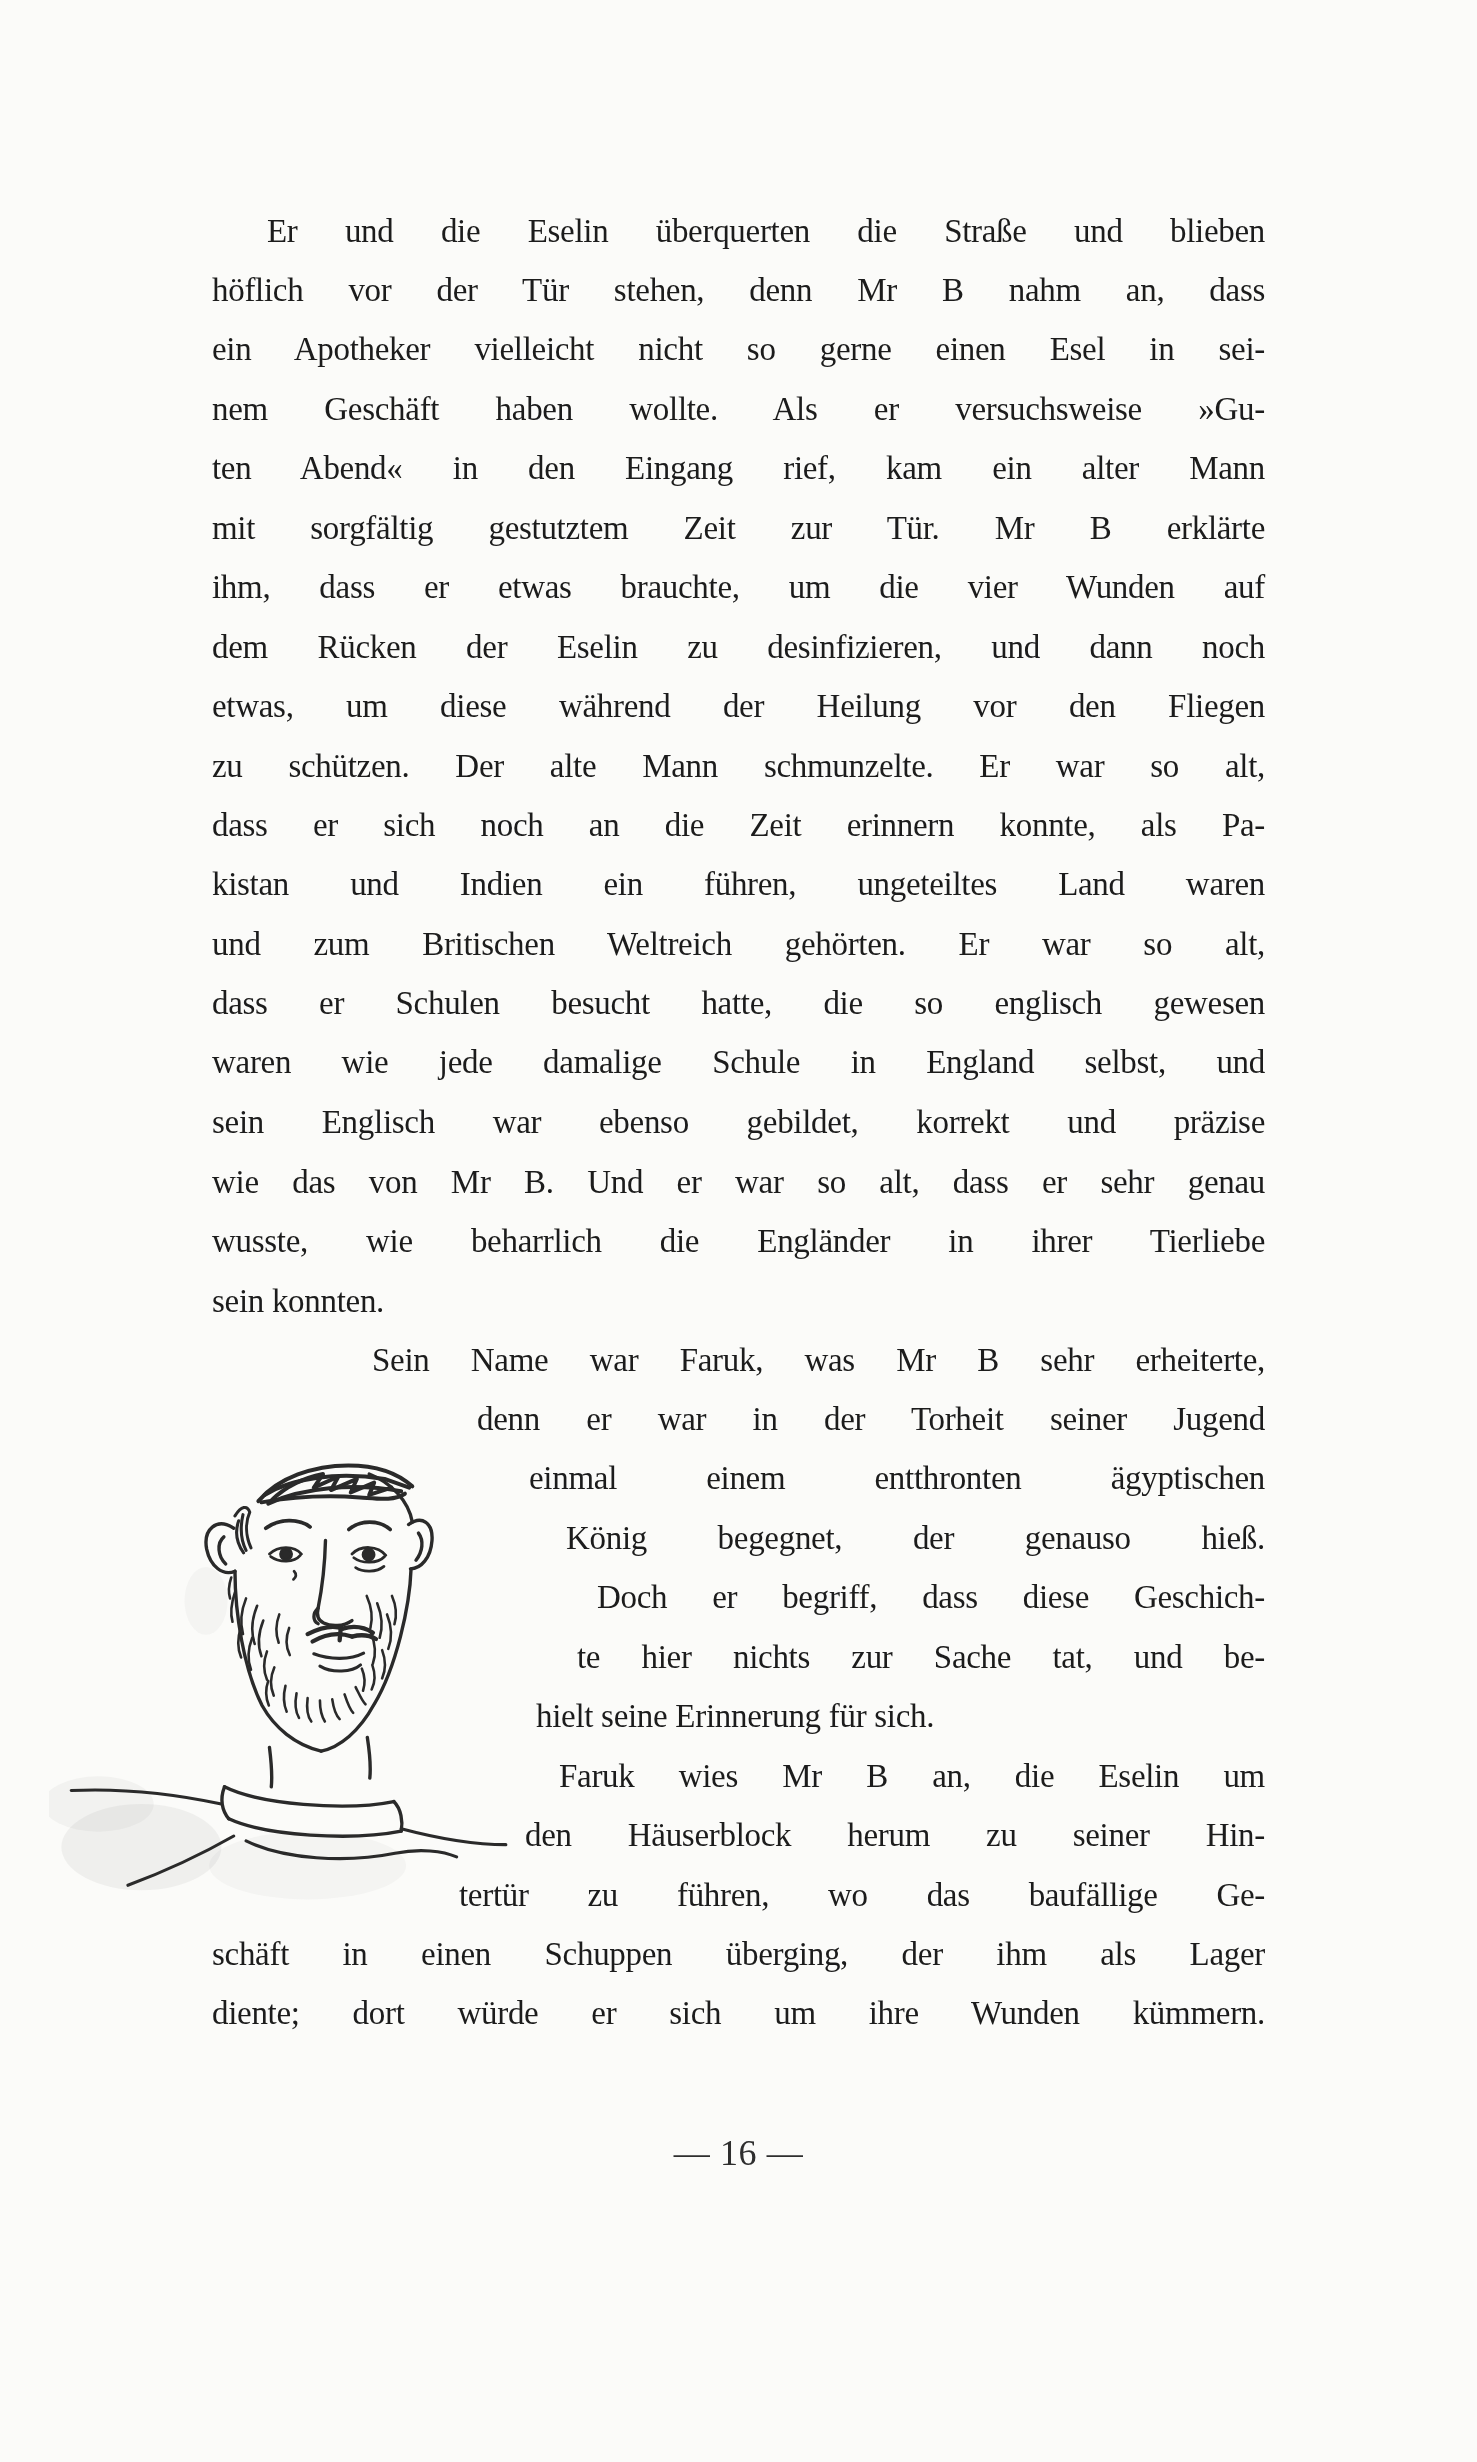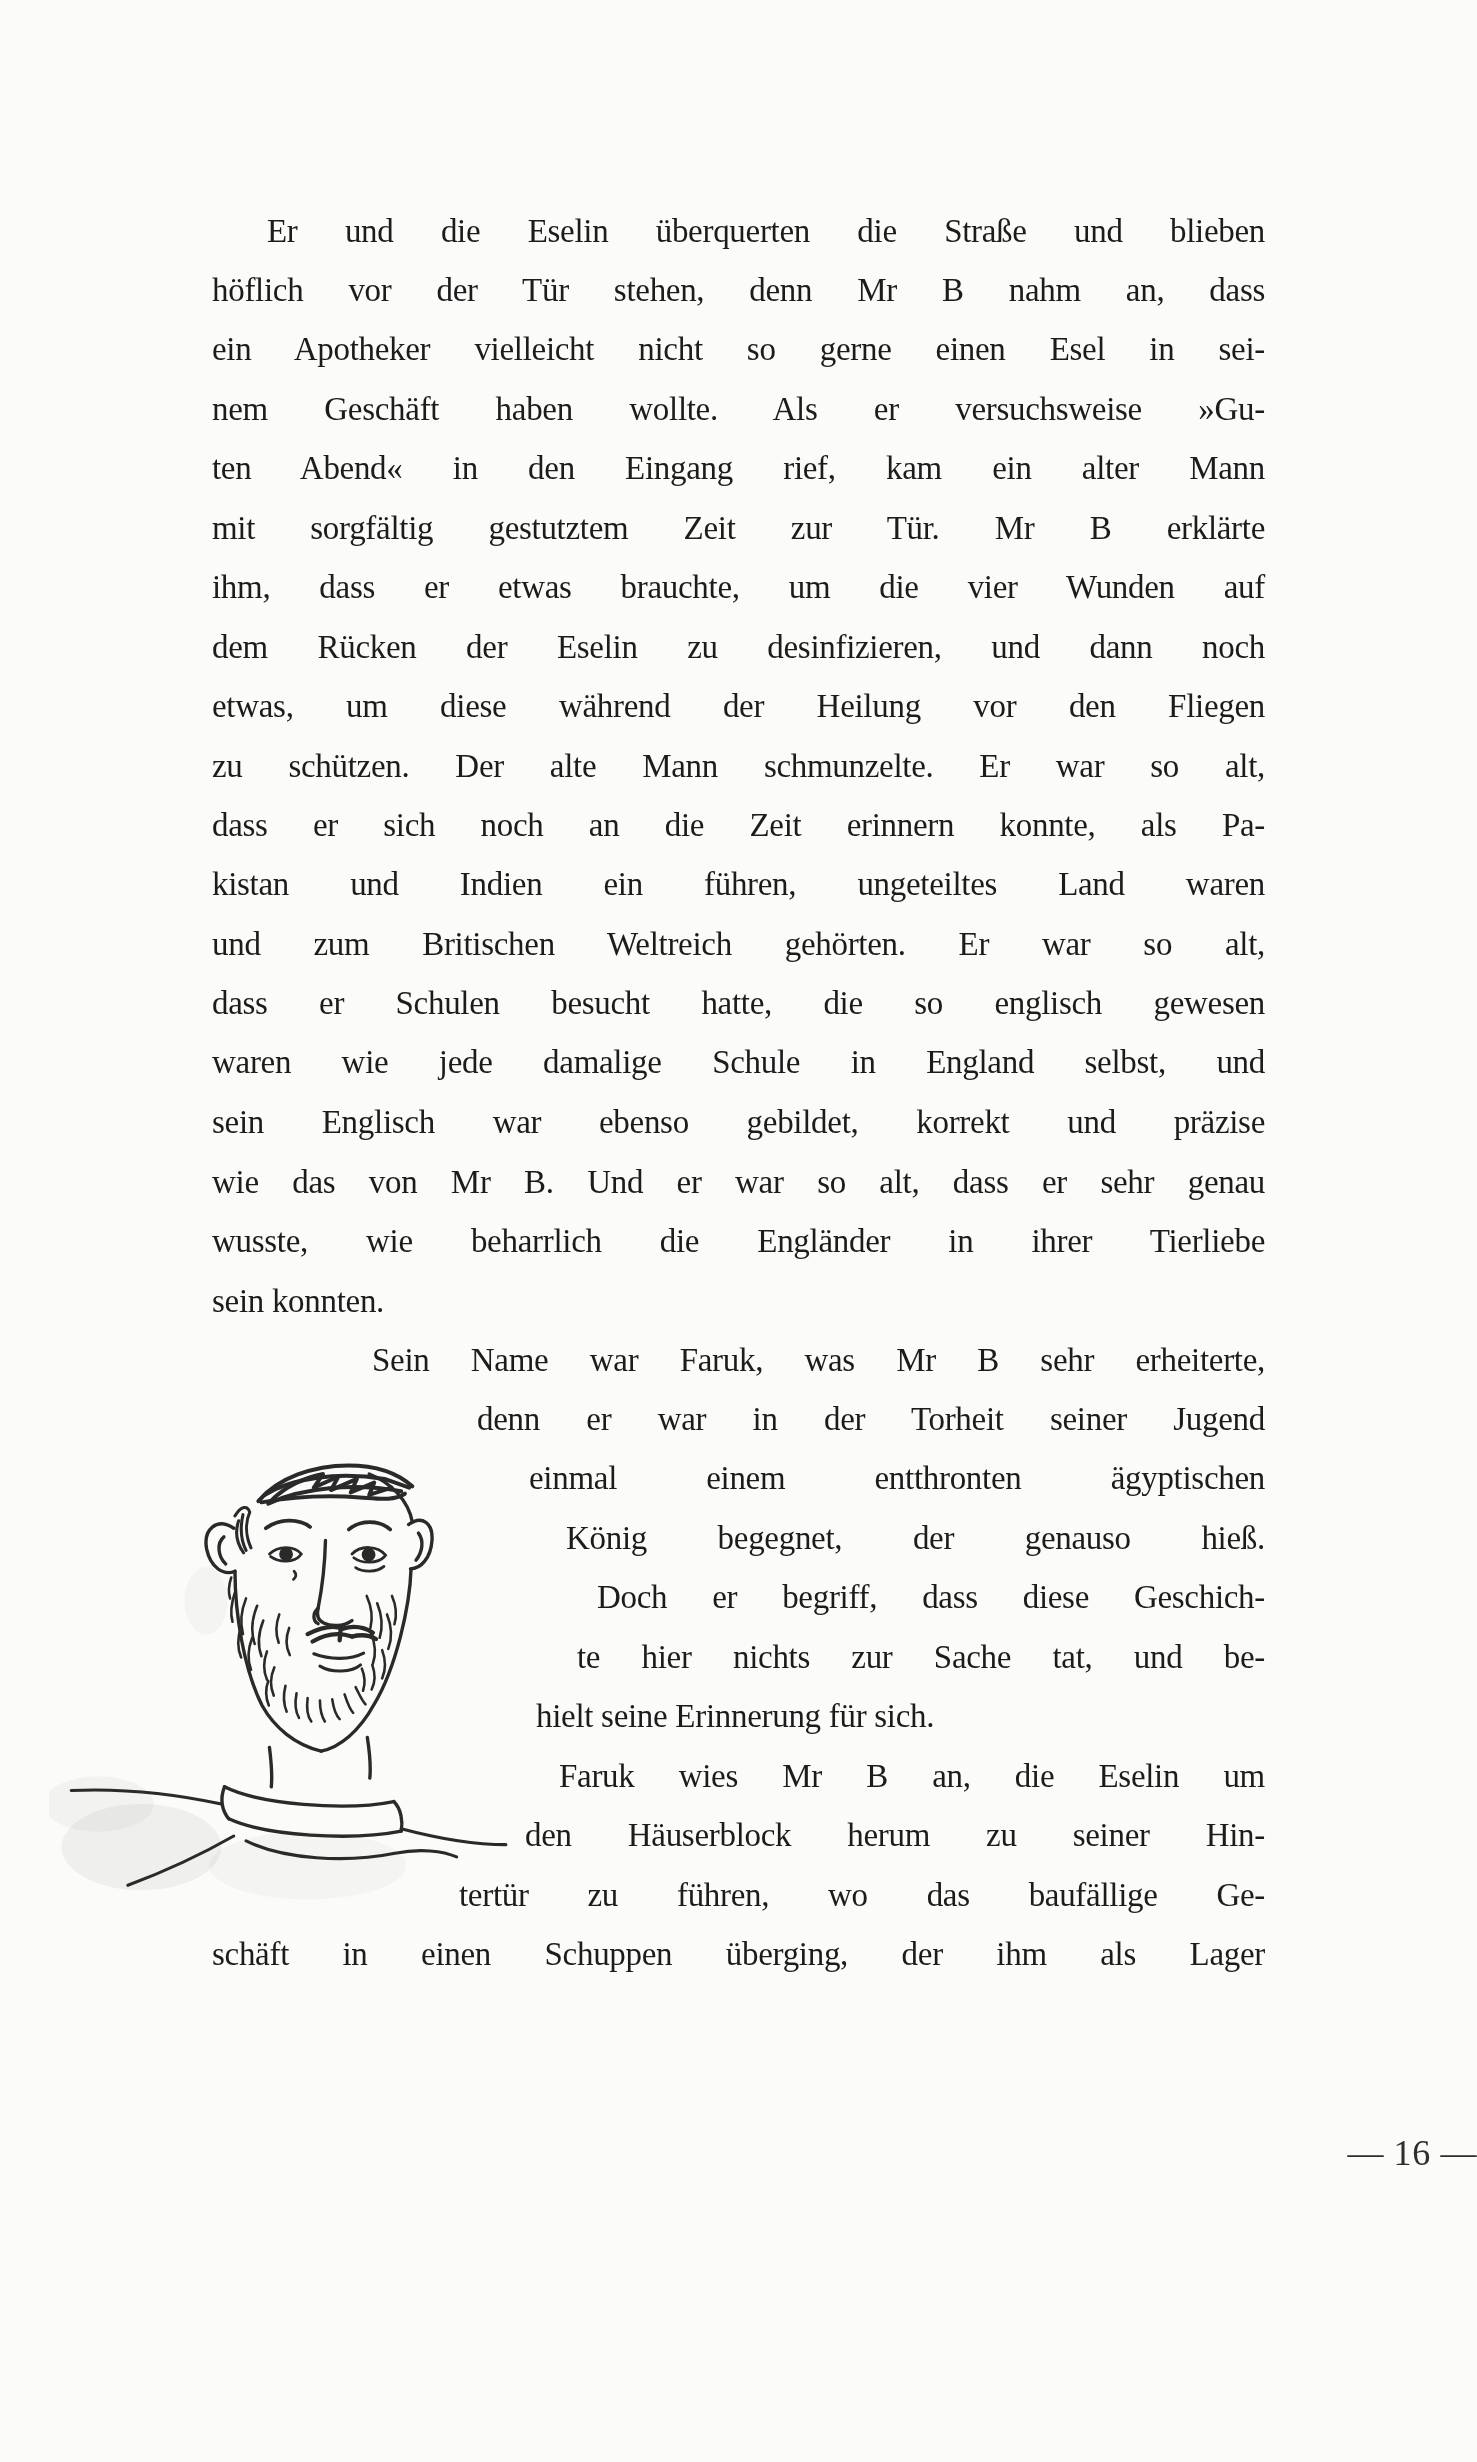--- a/index.html
+++ b/index.html
@@ -21,21 +21,21 @@
     text-align-last:justify;
     color:#1c1c1c;
   }
   .line.al{
     text-align:left;
     text-align-last:left;
   }
   .pagenum{
     position:absolute;
     left:0;top:2123px;width:1477px;height:60px;line-height:60px;
-    text-align:right;
+    text-align:center;
     font-size:36px;
     letter-spacing:0.6px;
     color:#2e2e2e;
     font-variant-numeric:oldstyle-nums;
   }
   .illustration{
     position:absolute;
     left:49px;top:1410px;width:468px;height:511px;
   }
   .illustration svg{width:100%;height:100%;display:block;}
@@ -68,20 +68,21 @@
   <div class="line" style="top:1389px;left:477px;width:788px">denn er war in der Torheit seiner Jugend</div>
   <div class="line" style="top:1448px;left:529px;width:736px">einmal einem entthronten ägyptischen</div>
   <div class="line" style="top:1508px;left:566px;width:699px">König begegnet, der genauso hieß.</div>
   <div class="line" style="top:1567px;left:597px;width:668px">Doch er begriff, dass diese Geschich-</div>
   <div class="line" style="top:1627px;left:577px;width:688px">te hier nichts zur Sache tat, und be-</div>
   <div class="line al" style="top:1686px;left:536px;width:729px">hielt seine Erinnerung für sich.</div>
   <div class="line" style="top:1746px;left:559px;width:706px">Faruk wies Mr B an, die Eselin um</div>
   <div class="line" style="top:1805px;left:525px;width:740px">den Häuserblock herum zu seiner Hin-</div>
   <div class="line" style="top:1865px;left:459px;width:806px">tertür zu führen, wo das baufällige Ge-</div>
   <div class="line" style="top:1924px;left:212px;width:1053px">schäft in einen Schuppen überging, der ihm als Lager</div>
+  <div class="line" style="top:1983px;left:212px;width:1053px">diente; dort würde er sich um ihre Wunden kümmern.</div>
 
   <div class="illustration">
     <svg viewBox="0 0 760 830" xmlns="http://www.w3.org/2000/svg">
       <g fill="none" stroke="#2a2a2a" stroke-linecap="round" stroke-linejoin="round">
 
         <g stroke="none">
           <ellipse cx="150" cy="710" rx="130" ry="70" fill="#8a8a8a" opacity="0.10"></ellipse>
           <ellipse cx="80" cy="640" rx="90" ry="45" fill="#8a8a8a" opacity="0.08"></ellipse>
           <ellipse cx="420" cy="740" rx="160" ry="55" fill="#8a8a8a" opacity="0.06"></ellipse>
           <ellipse cx="255" cy="310" rx="35" ry="55" fill="#8a8a8a" opacity="0.06"></ellipse>

